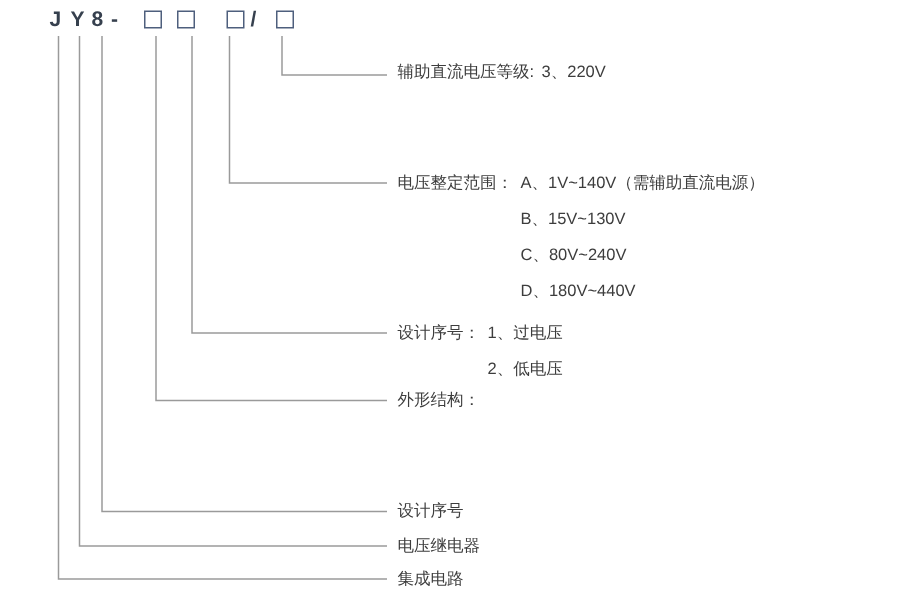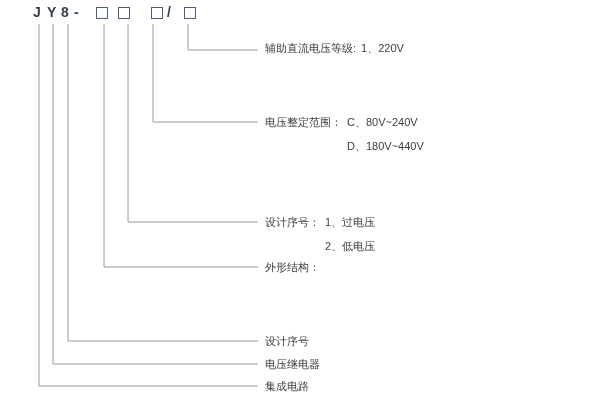--- a/index.html
+++ b/index.html
@@ -52,27 +52,29 @@
     <polyline points="128,24 128,222 258,222"></polyline>
     <polyline points="104,24 104,267 258,267"></polyline>
     <polyline points="68,24 68,341 258,341"></polyline>
     <polyline points="53,24 53,364 258,364"></polyline>
     <polyline points="39,24 39,386 258,386"></polyline>
   </svg>
 
   <div class="branch" style="top:36px">
     <span class="blabel">辅助直流电压等级:</span>
     <div class="bitems">
-      <div class="bitem">1、220V</div>
+      <div class="bitem">3、220V</div>
     </div>
   </div>
 
   <div class="branch" style="top:110px">
     <span class="blabel">电压整定范围：</span>
     <div class="bitems">
+      <div class="bitem">A、1V~140V（需辅助直流电源）</div>
+      <div class="bitem">B、15V~130V</div>
       <div class="bitem">C、80V~240V</div>
       <div class="bitem">D、180V~440V</div>
     </div>
   </div>
 
   <div class="branch" style="top:210px">
     <span class="blabel">设计序号：</span>
     <div class="bitems">
       <div class="bitem">1、过电压</div>
       <div class="bitem">2、低电压</div>

